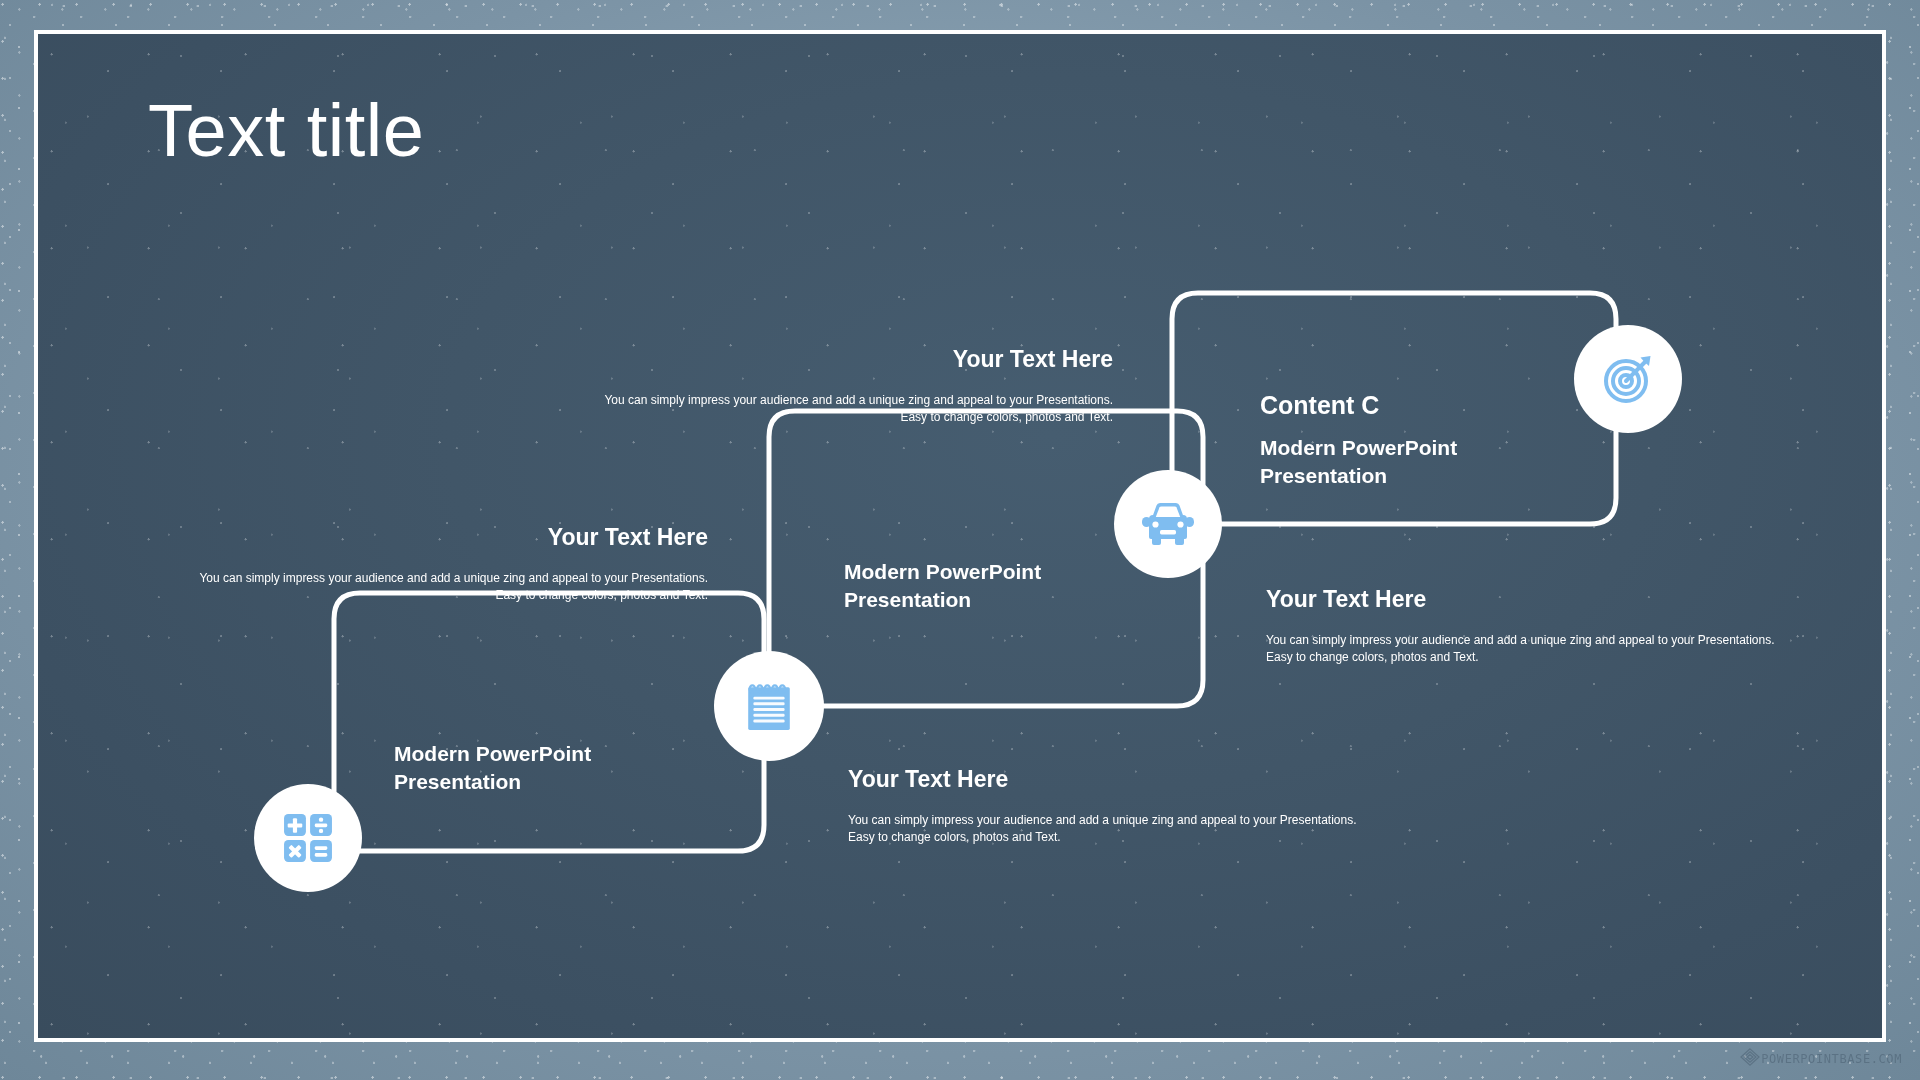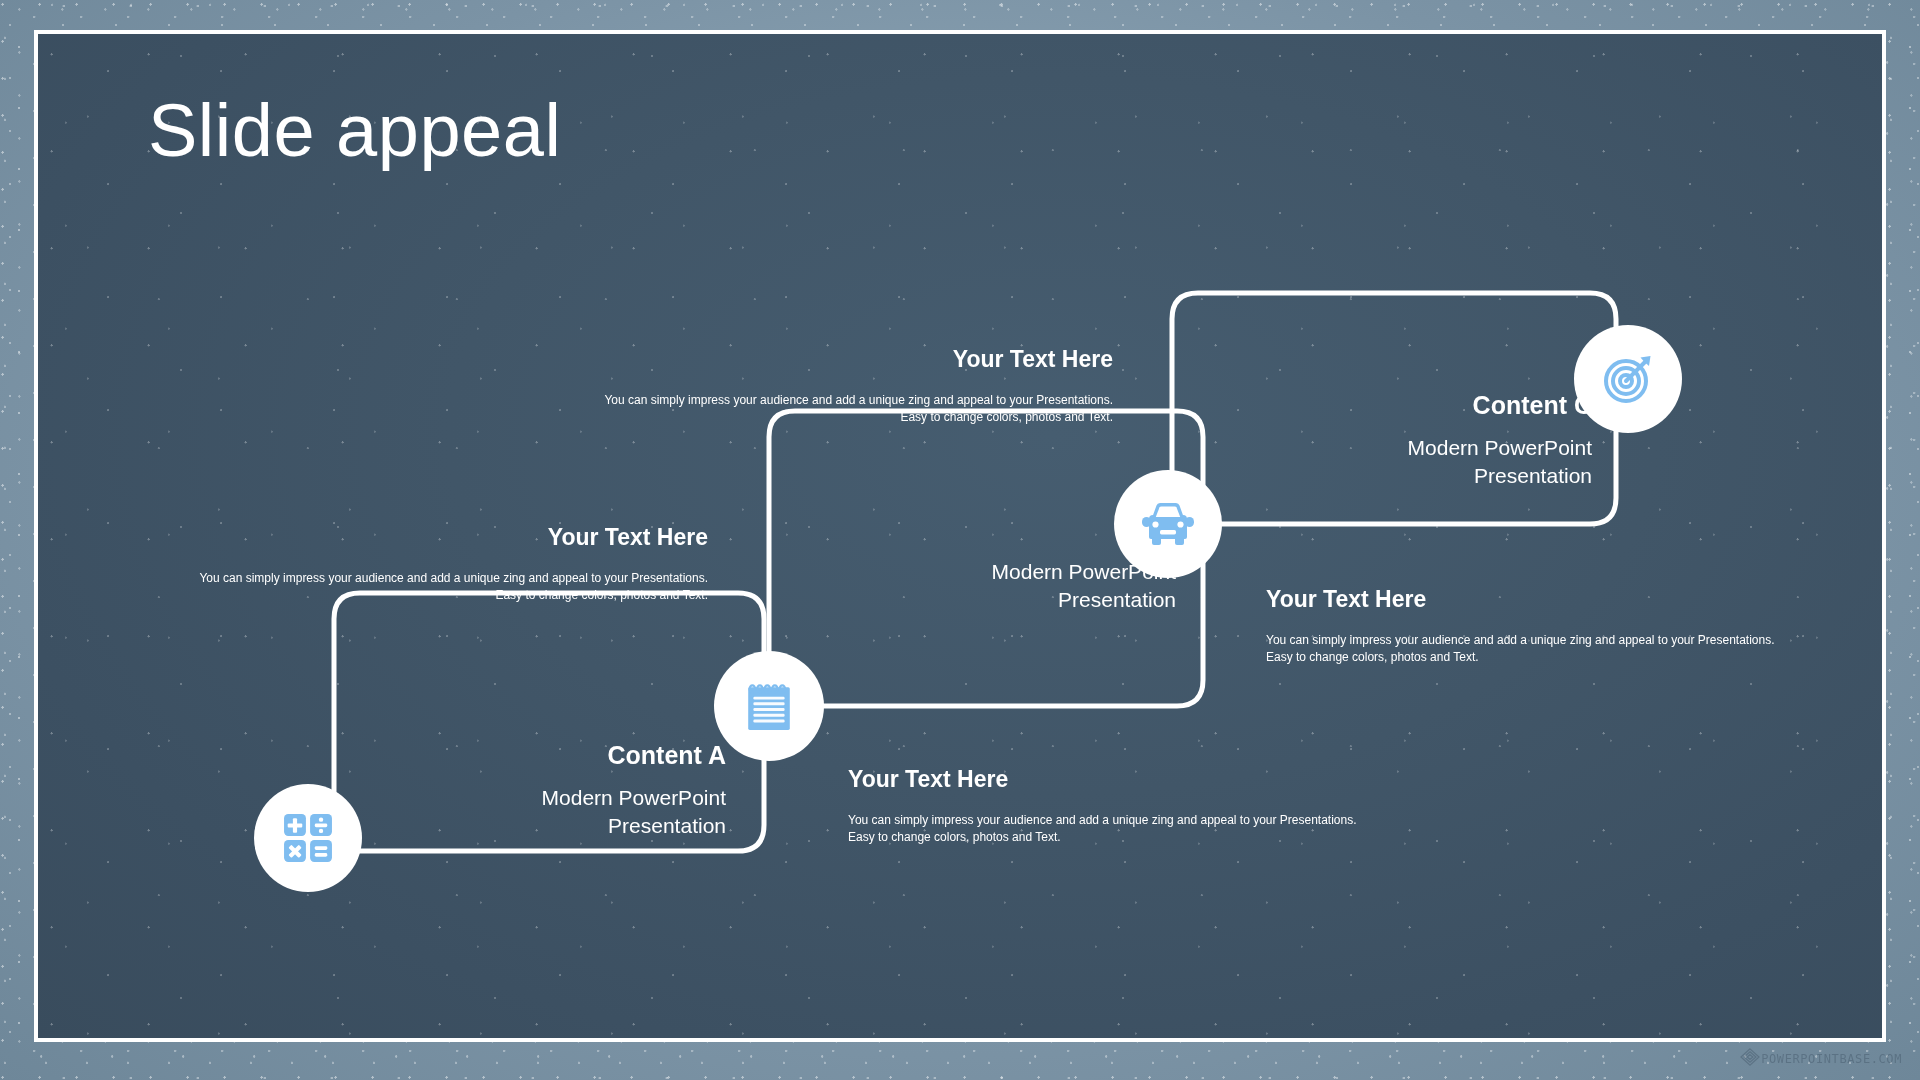--- a/index.html
+++ b/index.html
@@ -67,23 +67,23 @@
   #connector-svg{position:absolute;left:0;top:0;width:1852px;height:1012px;pointer-events:none;}
 
   
   .node-circle{
     position:absolute;border-radius:50%;background:#ffffff;
     display:flex;align-items:center;justify-content:center;
   }
   .node-circle svg{display:block;}
 
   
-  .content-block{position:absolute;text-align:right;color:#ffffff;}
+  .content-block{position:absolute;text-align:left;color:#ffffff;}
   .content-title{font-size:25px;font-weight:bold;line-height:1.2;margin-bottom:14px;}
-  .content-sub{font-size:21px;font-weight:400;line-height:1.35;}
+  .content-sub{font-size:21px;font-weight:700;line-height:1.35;}
 
   
   .desc-block{position:absolute;color:#ffffff;}
   .desc-head{font-size:23px;font-weight:bold;line-height:1.2;margin-bottom:18px;}
   .desc-body{font-size:12px;font-weight:400;line-height:1.45;}
   .align-right{text-align:right;}
   .align-left{text-align:left;}
 
   
   #watermark{
@@ -208,21 +208,20 @@
             <path d="M25 29 L45 9"></path>
           </g>
           <g fill="#7fbdf0">
             <path d="M39.5 5.5 L49.5 4 L48 14 L43 9.5 Z"></path>
           </g>
         </svg>
       </span>
     </div>
 
     <div class="content-block" style="left:356px;top:706px;width:332px;">
-      <div class="content-title">Content A</div>
       <div class="content-sub">
         <div>Modern PowerPoint</div>
         <div>Presentation</div>
       </div>
     </div>
 
     <div class="content-block" style="left:806px;top:524px;width:332px;">
       <div class="content-sub">
         <div>Modern PowerPoint</div>
         <div>Presentation</div>
@@ -250,21 +249,21 @@
     <div class="desc-block align-left" style="left:1228px;top:552px;width:532px;">
       <div class="desc-head">Your Text Here</div>
       <div class="desc-body">You can simply impress your audience and add a unique zing and appeal to your Presentations. Easy to change colors, photos and Text.</div>
     </div>
 
     <div class="desc-block align-left" style="left:810px;top:732px;width:532px;">
       <div class="desc-head">Your Text Here</div>
       <div class="desc-body">You can simply impress your audience and add a unique zing and appeal to your Presentations. Easy to change colors, photos and Text.</div>
     </div>
 
-    <div id="page-title">Slide appeal</div>
+    <div id="page-title">Text title</div>
   </div>
 
   <div id="watermark">
     <span>
       <svg width="22" height="18" viewBox="0 0 24 20" aria-hidden="true">
         <g fill="none" stroke="#3f5365" stroke-width="1.4">
           <path d="M12 1 L22 10 L12 19 L2 10 Z"></path>
           <path d="M12 4.2 L18.6 10 L12 15.8 L5.4 10 Z"></path>
           <path d="M12 7.4 L15.2 10 L12 12.6 L8.8 10 Z"></path>
         </g>

